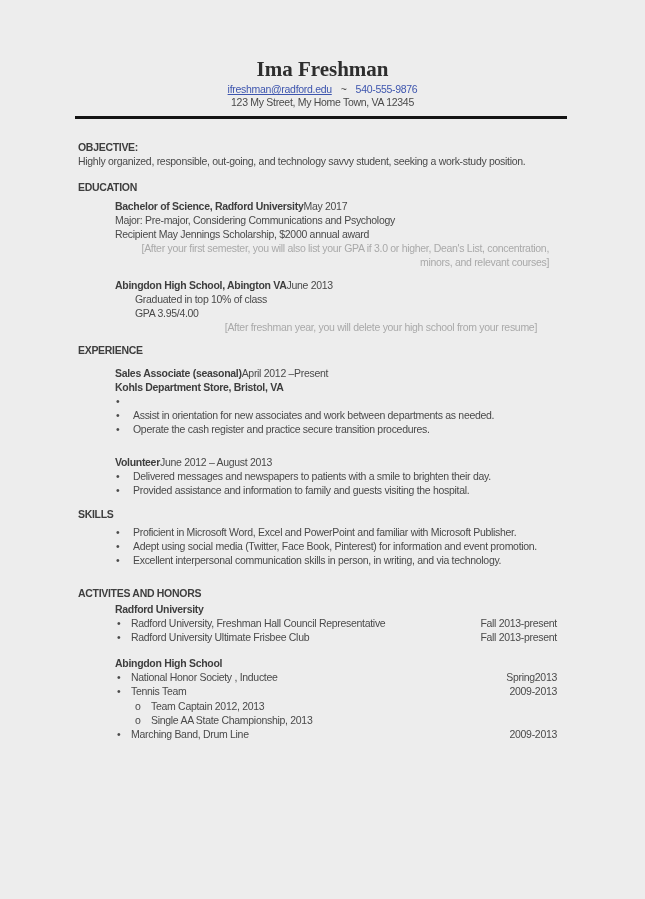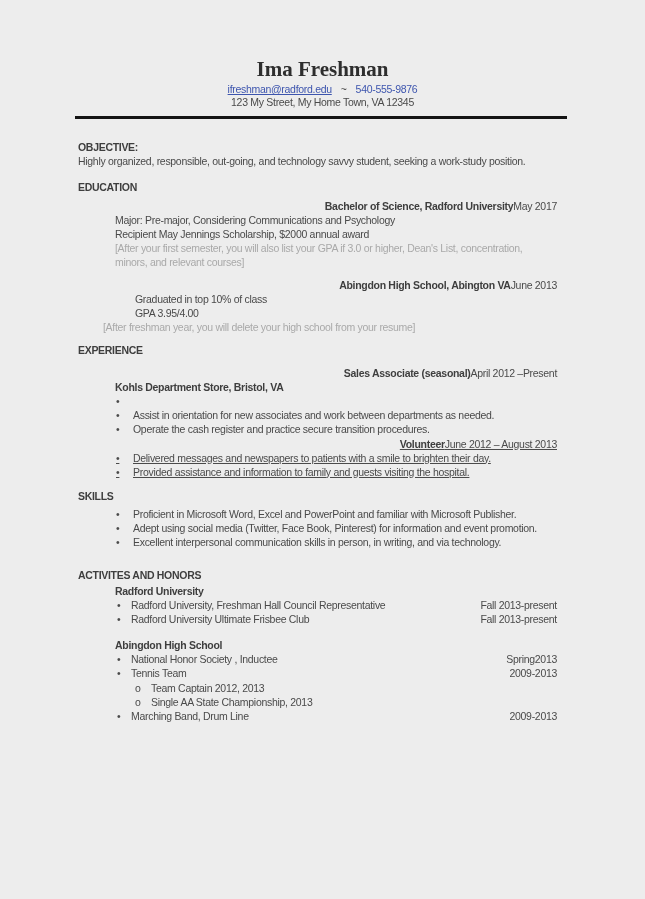--- a/index.html
+++ b/index.html
@@ -35,27 +35,27 @@
   .m-edu { margin-top:13px; }
   .m-exp { margin-top:9px; }
   .m-skl { margin-top:11px; }
   .m-act { margin-top:20px; }
   .obj-text { line-height:14px; white-space:nowrap; }
 
   .entry { margin-left:37px; }
   .entry.college { margin-top:5px; }
   .entry.hs { margin-top:9px; }
   .entry.job1 { margin-top:9px; }
-  .entry.job2 { margin-top:1px;text-decoration:underline; }
-  .entry-row { display:flex; justify-content:flex-end; line-height:14px; }
+  .entry.job2 { margin-top:19px; }
+  .entry-row { display:flex; justify-content:flex-start; line-height:14px; }
   .entry-title { font-weight:bold; color:#3e3e3e; white-space:nowrap; }
   .date { white-space:nowrap; }
   .detail { line-height:14px; white-space:nowrap; }
   .detail.indent { margin-left:20px; }
-  .note { color:#a9a9a9; line-height:13.5px; margin-top:1px; max-width:434px; white-space:normal; }
+  .note { color:#a9a9a9; line-height:13.5px; margin-top:1px; max-width:434px; white-space:normal;text-align:right; }
   .note.outdent { margin-left:-12px; }
 
   .bullets { }
   .bullets.skills-list { margin-left:37px; margin-top:4px; }
   .bullet-row { display:flex; line-height:14px; }
   .bullet-glyph { flex:none; width:17px; padding-left:1px; }
   .bullet-text { white-space:nowrap; }
 
   
   .group { margin-left:37px; }

